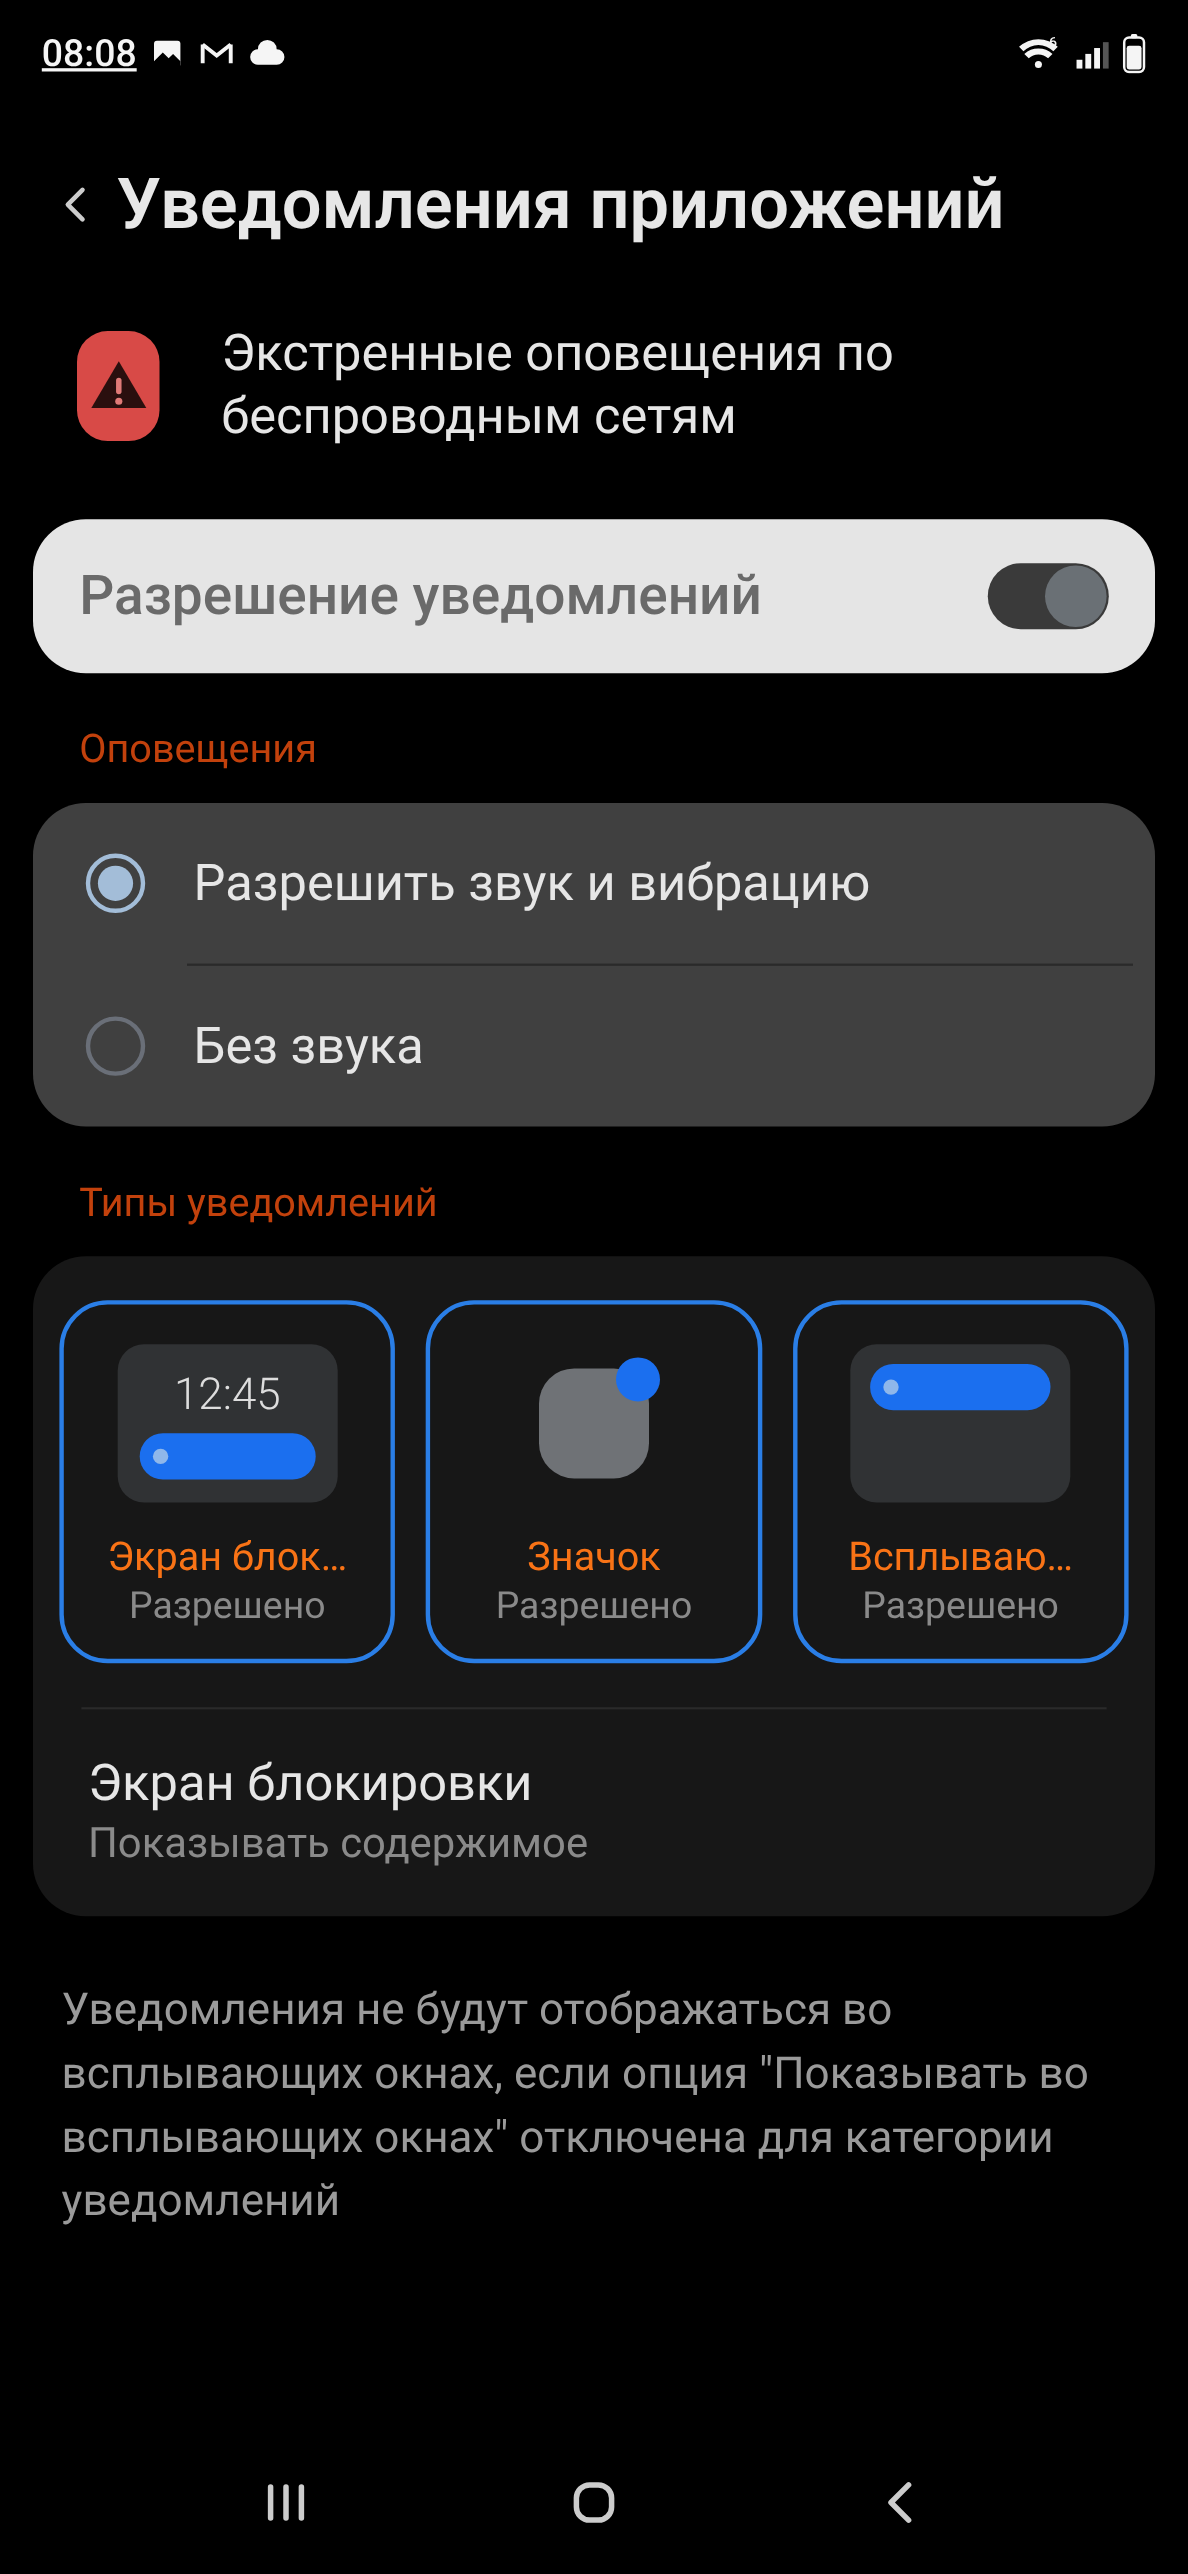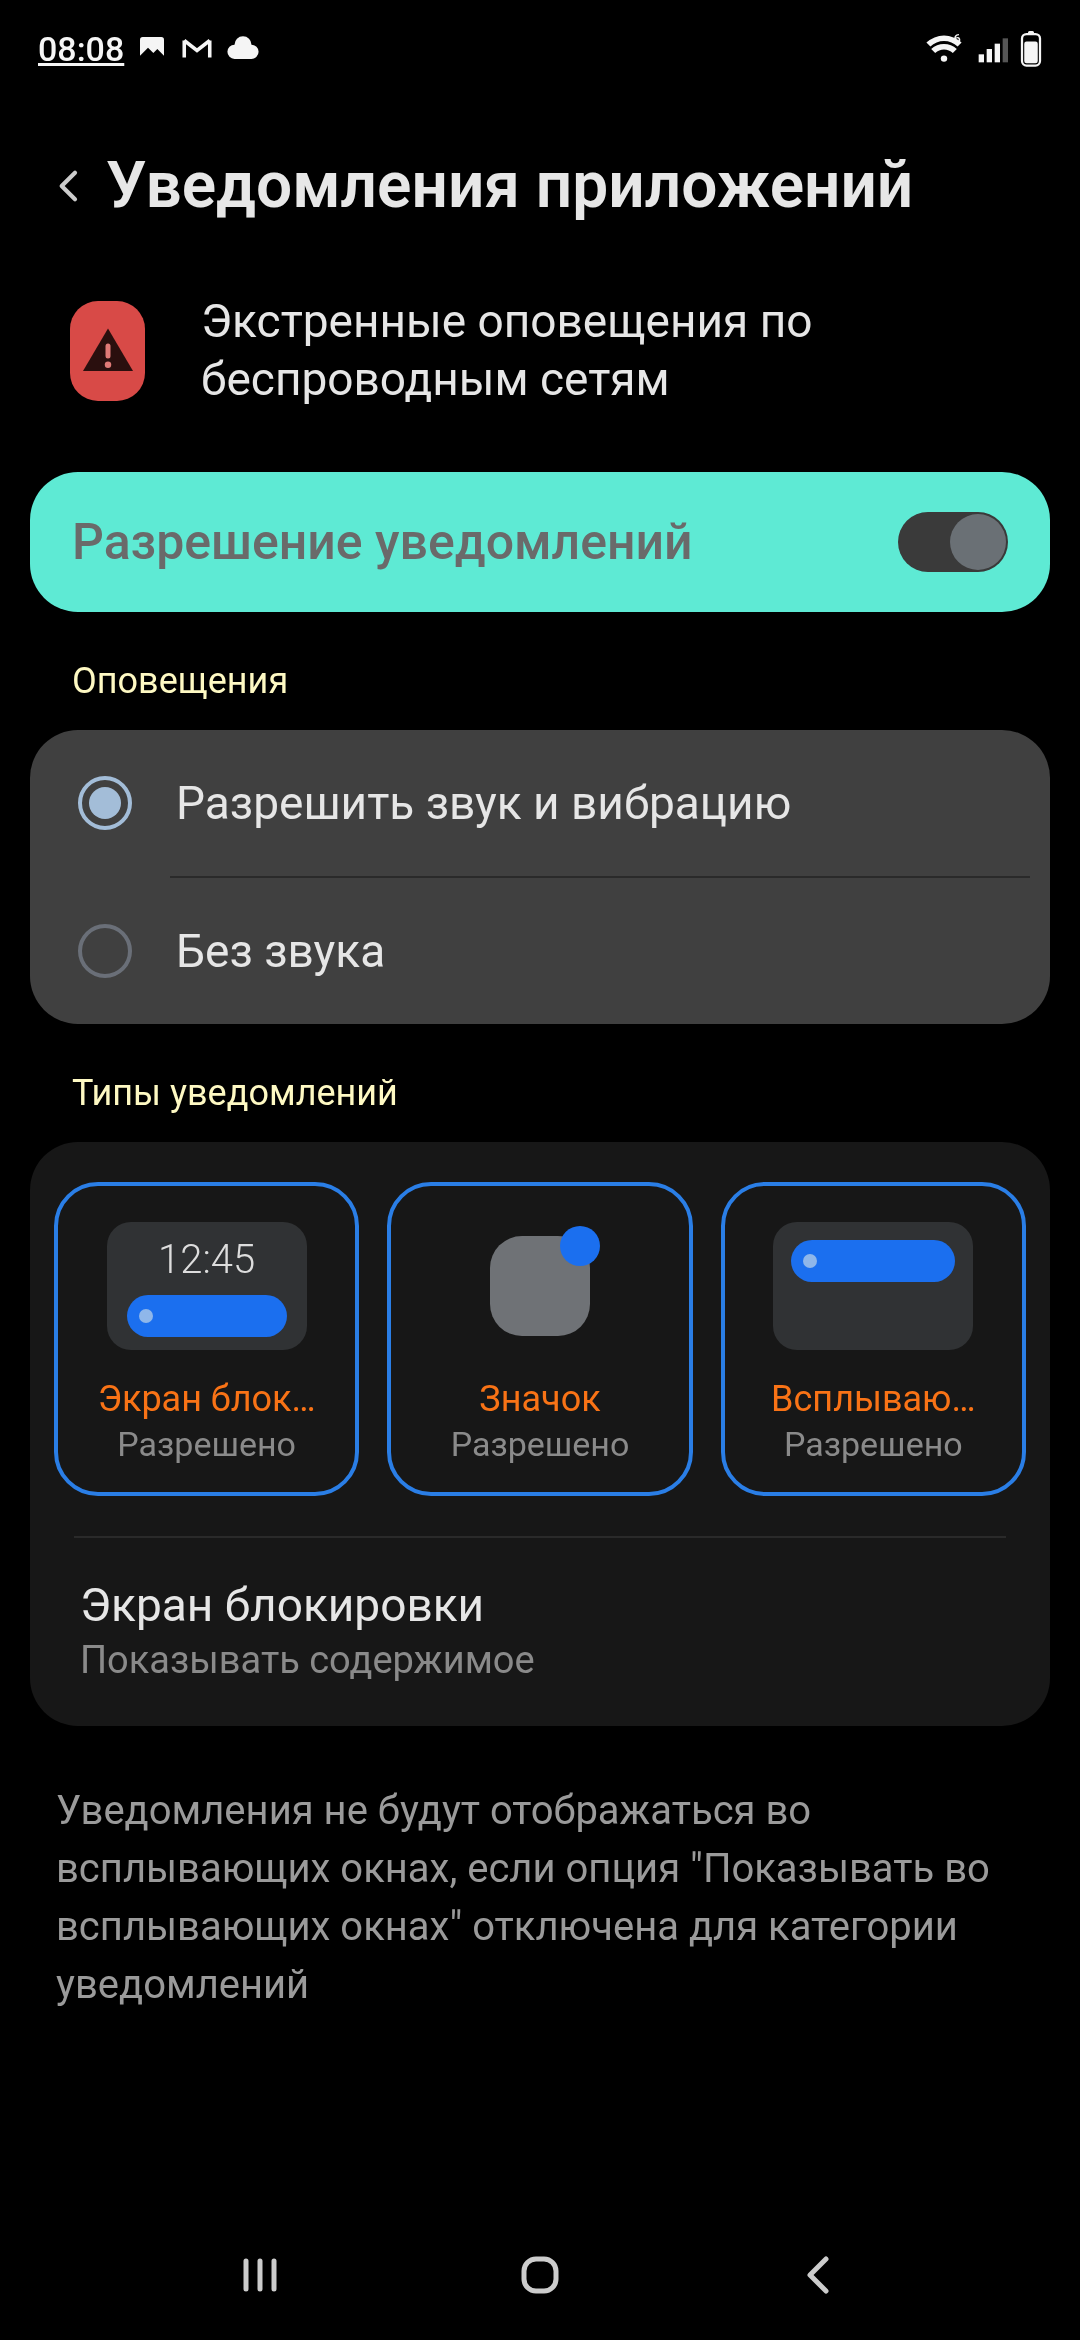--- a/index.html
+++ b/index.html
@@ -55,21 +55,21 @@
     justify-content: center;
   }
   .app-name {
     font-size: 46px;
     color: #e6e6e6;
     line-height: 1.25;
   }
 
   .toggle-card {
     margin: 24px 30px 0 30px;
-    background: #5eead4;
+    background: #e5e5e5;
     border-radius: 48px;
     display: flex;
     align-items: center;
     justify-content: space-between;
     padding: 40px 42px 40px 42px;
   }
   .toggle-label {
     font-size: 50px;
     color: #6a6a6a;
     font-weight: 500;
@@ -86,21 +86,21 @@
     height: 56px;
     border-radius: 50%;
     background: #6a7075;
     position: absolute;
     right: 2px;
     top: 2px;
   }
 
   .section-header {
     font-size: 36px;
-    color: #fef9c3;
+    color: #c2410c;
     padding: 48px 0 20px 72px;
   }
 
   .card {
     margin: 8px 30px 0 30px;
     background: #404040;
     border-radius: 48px;
   }
 
   .radio-row {
@@ -153,21 +153,21 @@
     border: 4px solid #2a7ee6;
     border-radius: 44px;
     padding: 36px 20px 28px 20px;
     display: flex;
     flex-direction: column;
     align-items: center;
     min-width: 0;
   }
   .type-preview {
     width: 200px;
-    height: 128px;
+    height: 144px;
     border-radius: 24px;
     background: #303234;
     margin-bottom: 28px;
     position: relative;
     display: flex;
     flex-direction: column;
     align-items: center;
     justify-content: center;
   }
   .preview-time {

